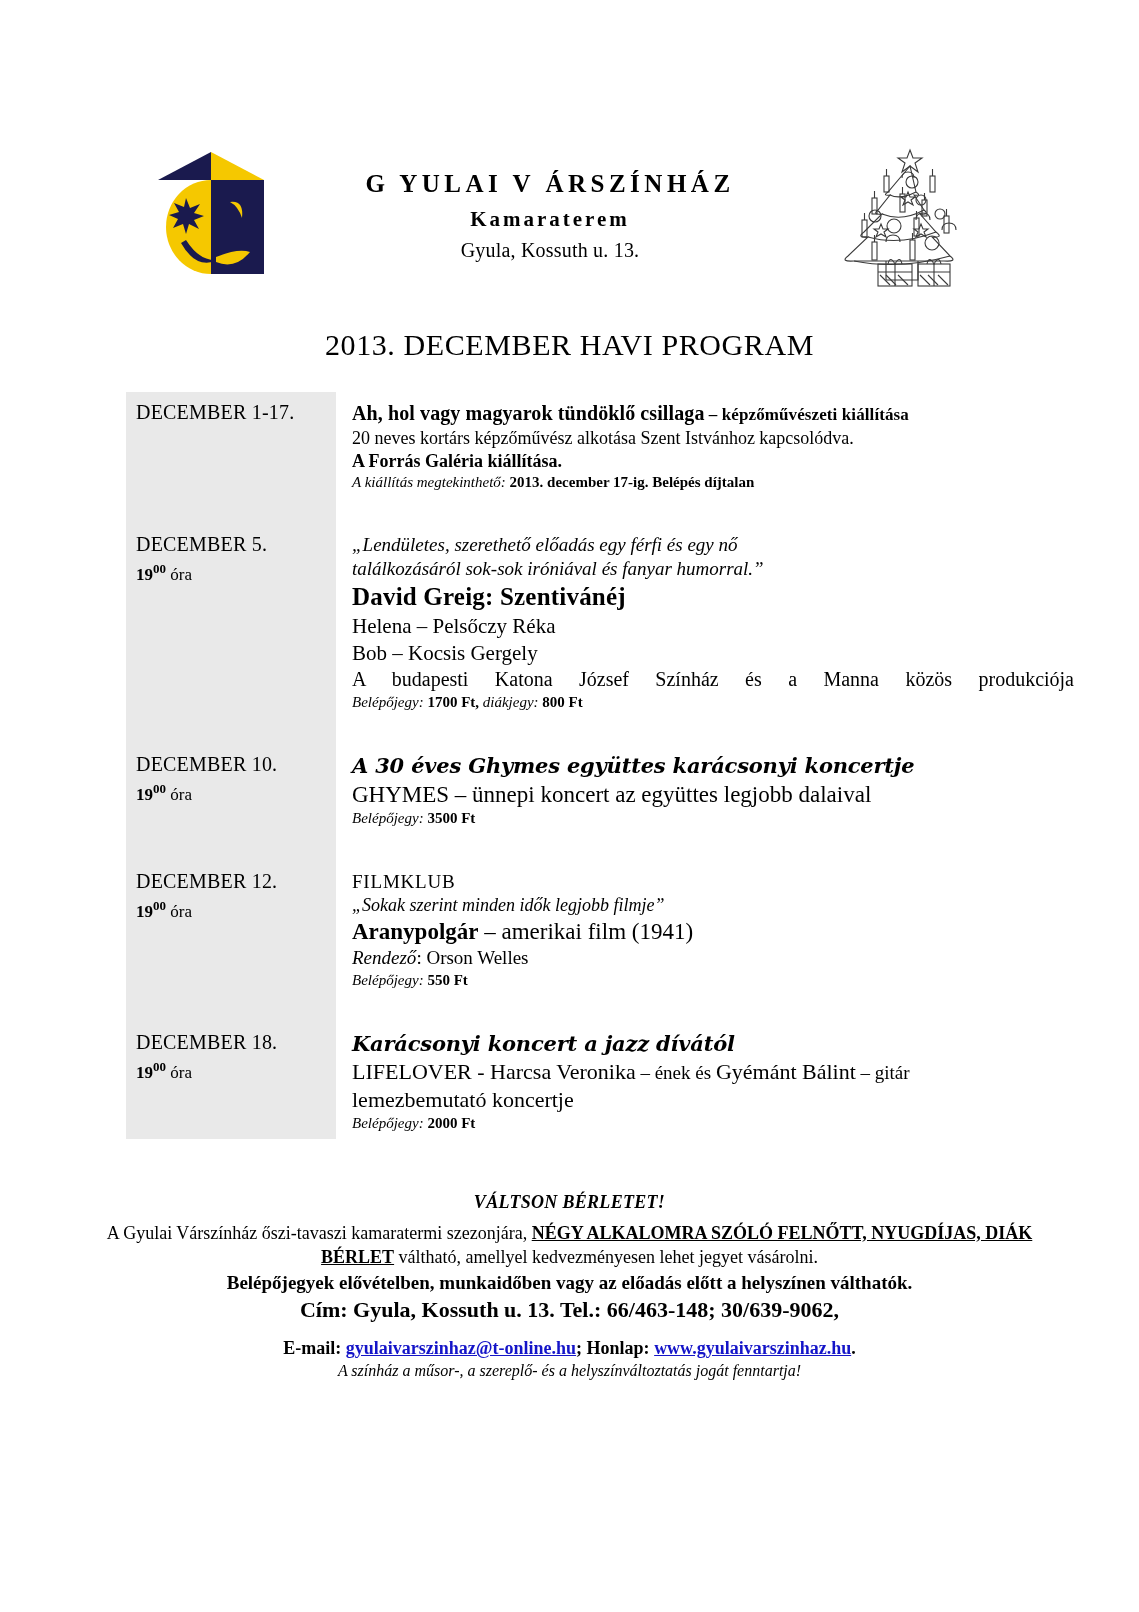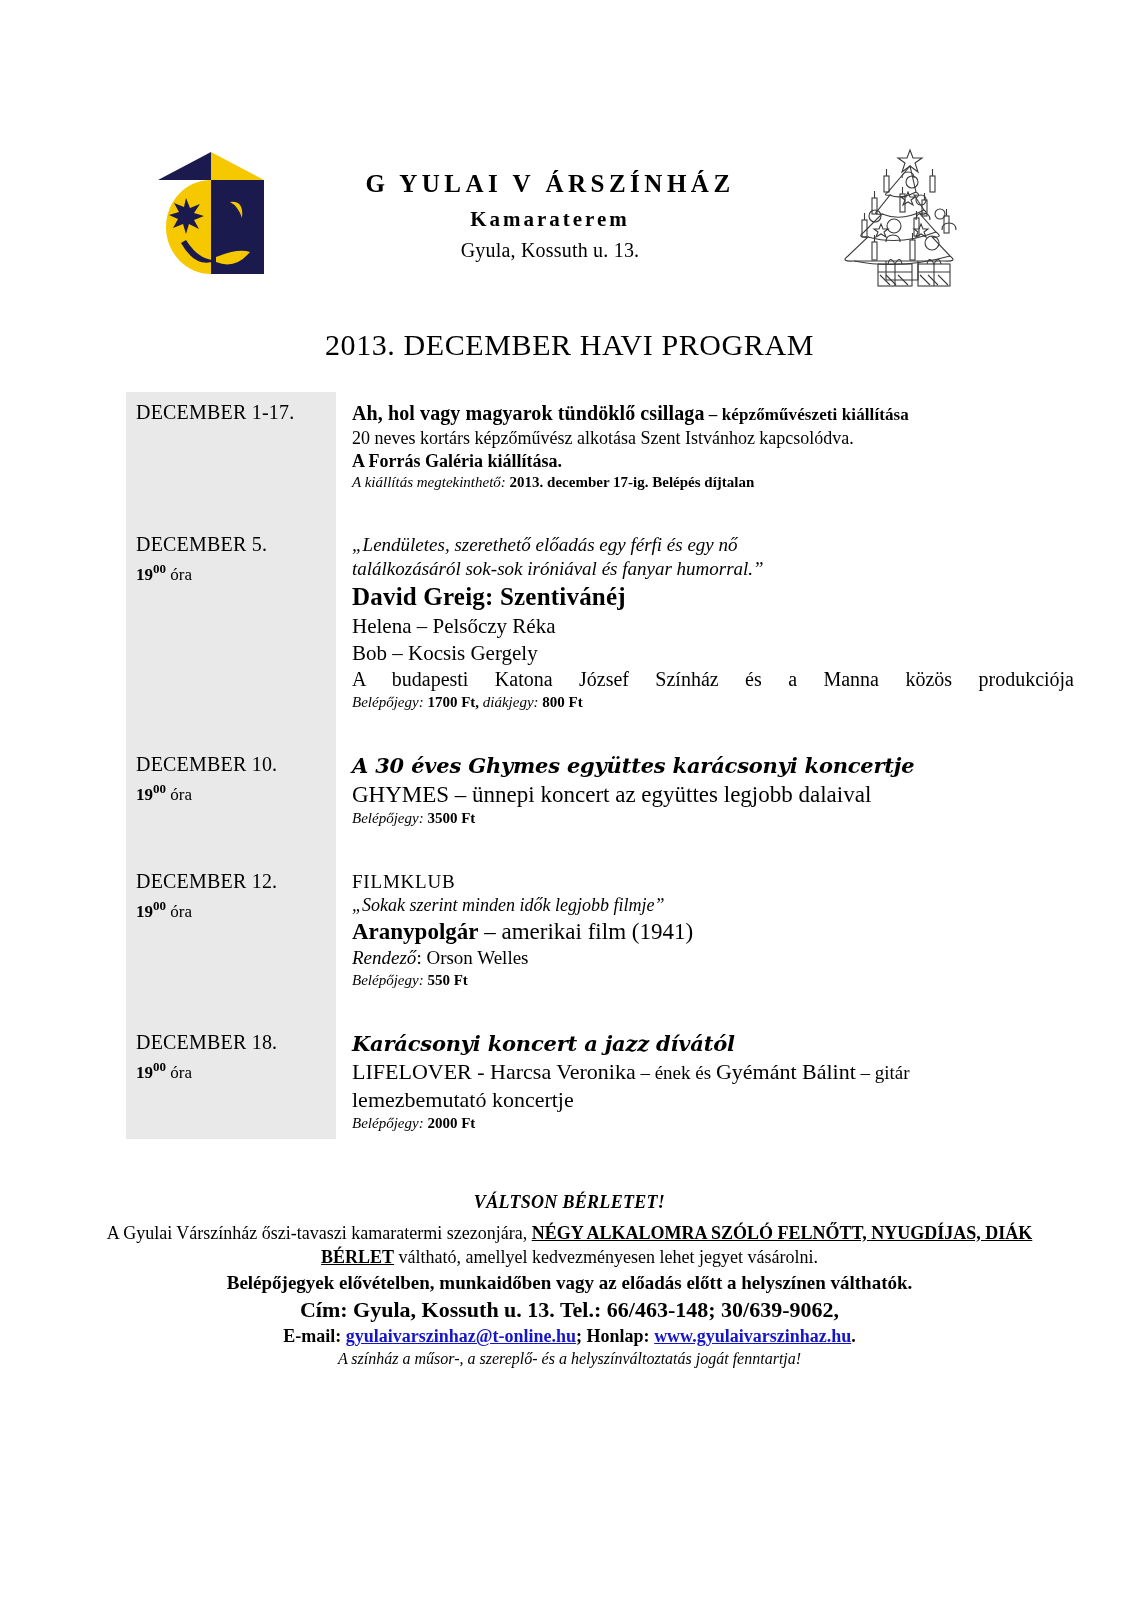--- a/index.html
+++ b/index.html
@@ -253,21 +253,21 @@
     margin-top: 3px;
   }
   .f-line4 {
     font-size: 22px;
     font-weight: bold;
     margin-top: 3px;
   }
   .f-line5 {
     font-size: 18px;
     font-weight: bold;
-    margin-top: 3px;
+    margin-top: 15px;
   }
   .f-link {
     color: #1414c8;
     text-decoration: underline;
     font-weight: bold;
   }
   .f-disclaimer {
     font-size: 16px;
     font-style: italic;
     margin-top: 3px;

